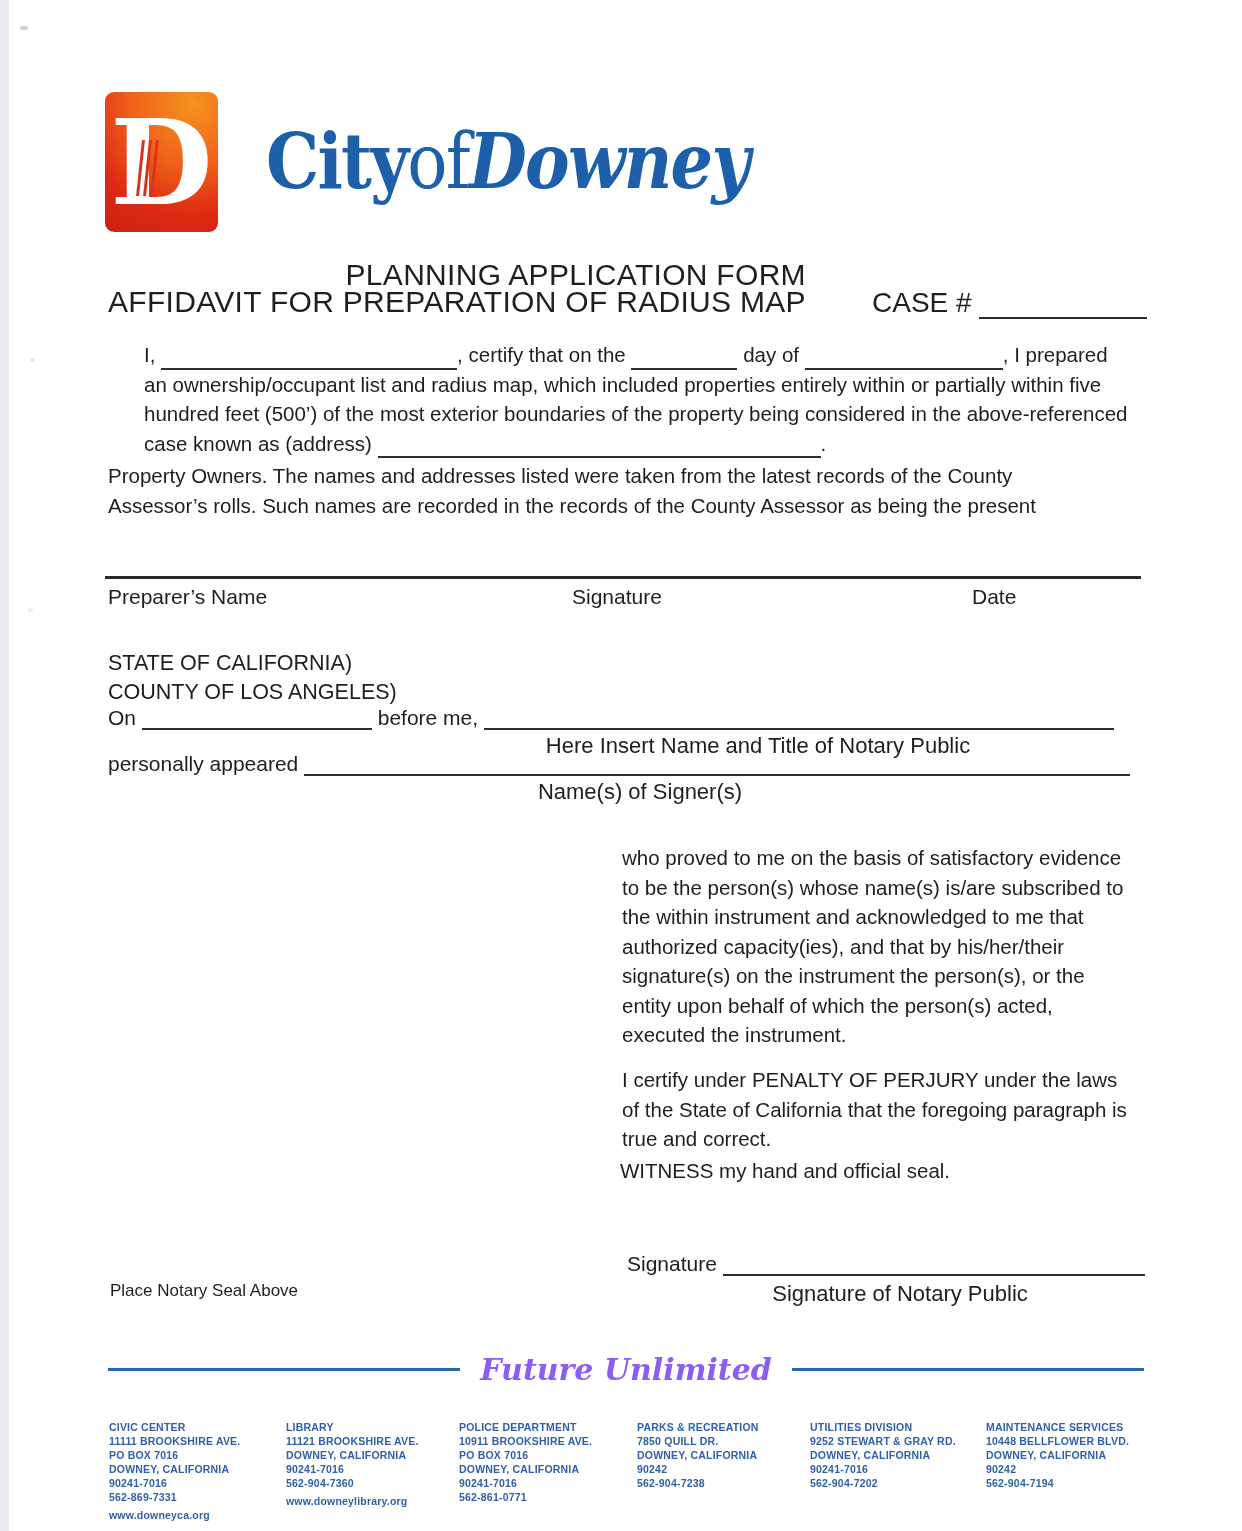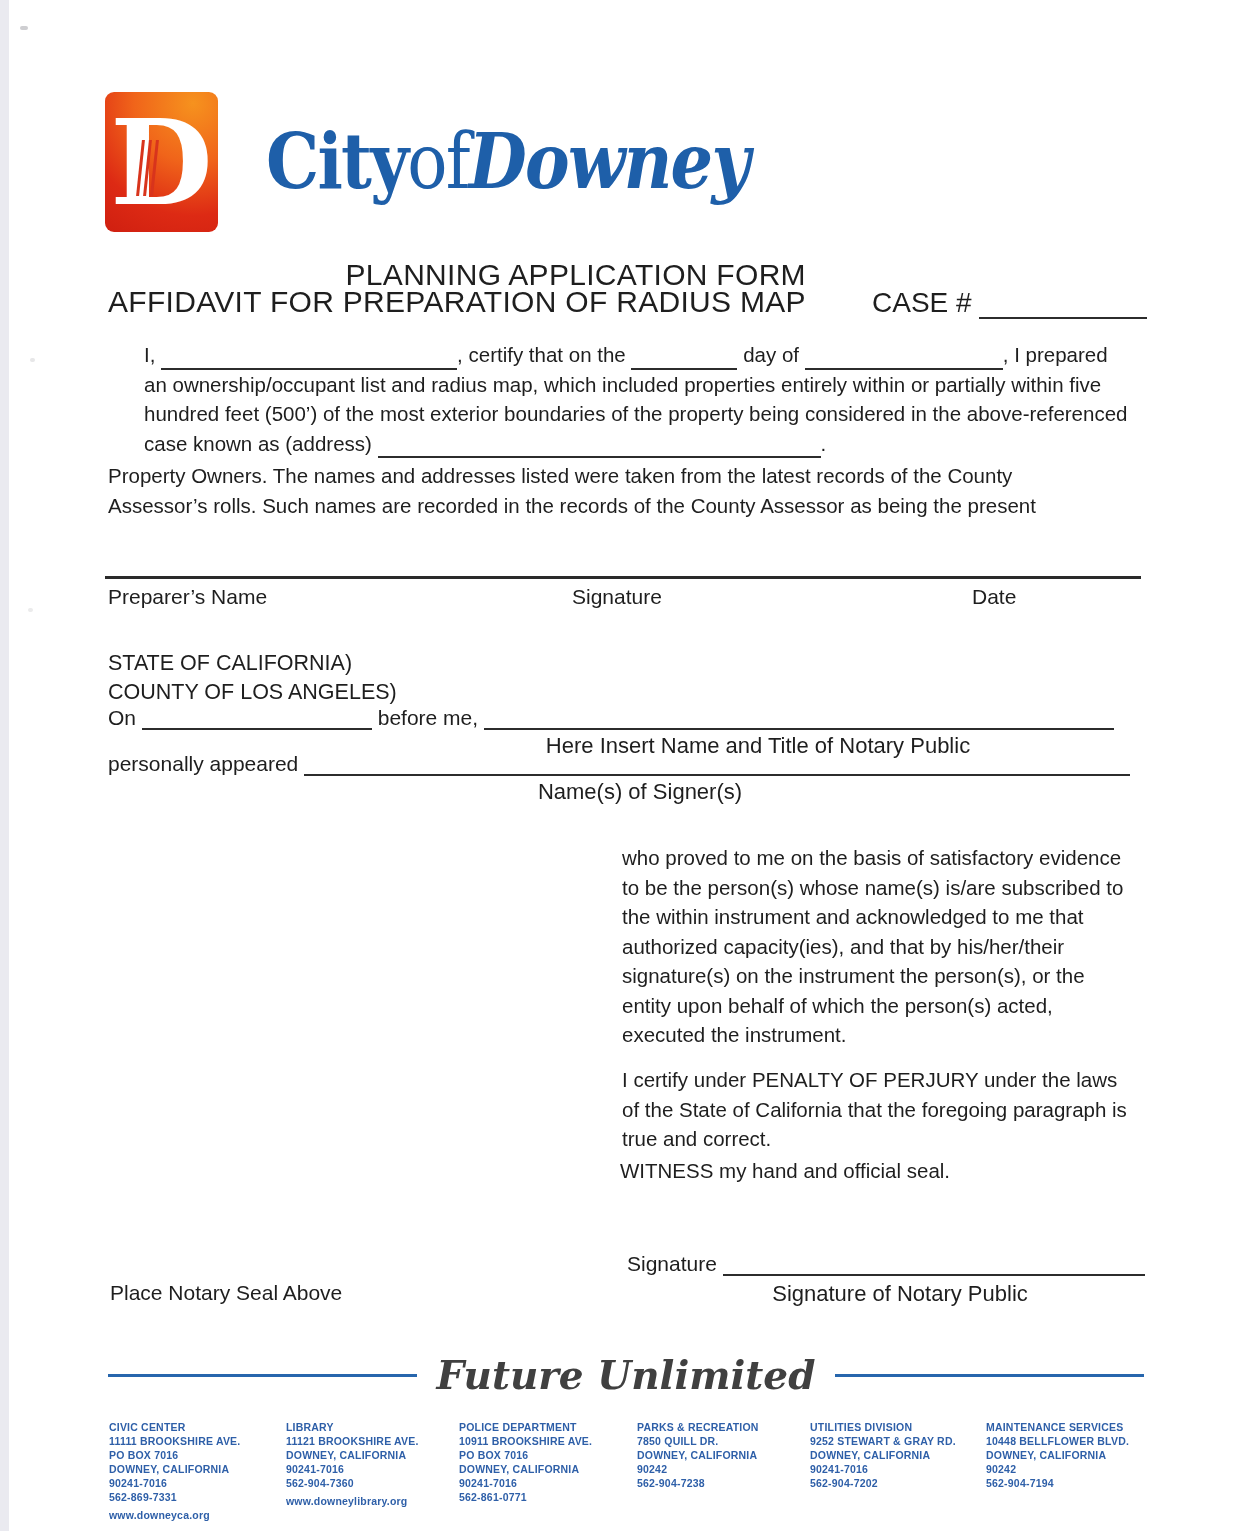--- a/index.html
+++ b/index.html
@@ -57,28 +57,28 @@
 
   .on-row{position:absolute;left:108px;top:706px;font-size:21px;white-space:nowrap;}
   .caption{position:absolute;font-size:22px;text-align:center;}
   .pa-row{position:absolute;left:108px;top:752px;font-size:21px;white-space:nowrap;}
 
   .ack{position:absolute;left:622px;top:843px;white-space:nowrap;}
   .perjury{position:absolute;left:622px;top:1065px;white-space:nowrap;}
   .witness{position:absolute;left:620px;top:1159px;font-size:20.5px;}
 
   .sig-row{position:absolute;left:627px;top:1252px;font-size:21px;white-space:nowrap;}
-  .seal-note{position:absolute;left:110px;top:1281px;font-size:21px;}
+  .seal-note{position:absolute;left:110px;top:1281px;font-size:17px;}
 
   
   .motto-row{position:absolute;left:108px;top:1352px;width:1036px;display:flex;align-items:center;gap:16px;}
   .motto-line{flex:1;height:3px;background:#2766ad;}
   .motto-text{
     font-family:"DejaVu Serif", serif;font-weight:700;font-style:italic;
-    font-size:39px;color:#404040;white-space:nowrap;padding:0 4px;
+    font-size:30px;color:#8b5cf6;white-space:nowrap;padding:0 4px;
   }
 
   
   .fcol{
     position:absolute;top:1420px;width:175px;
     font-size:10.5px;line-height:14px;font-weight:700;
     color:#2e5fa8;letter-spacing:.2px;white-space:nowrap;
   }
   .furl{margin-top:4px;}
   .c1{left:109px;} .c2{left:286px;} .c3{left:459px;} .c4{left:637px;} .c5{left:810px;} .c6{left:986px;}

